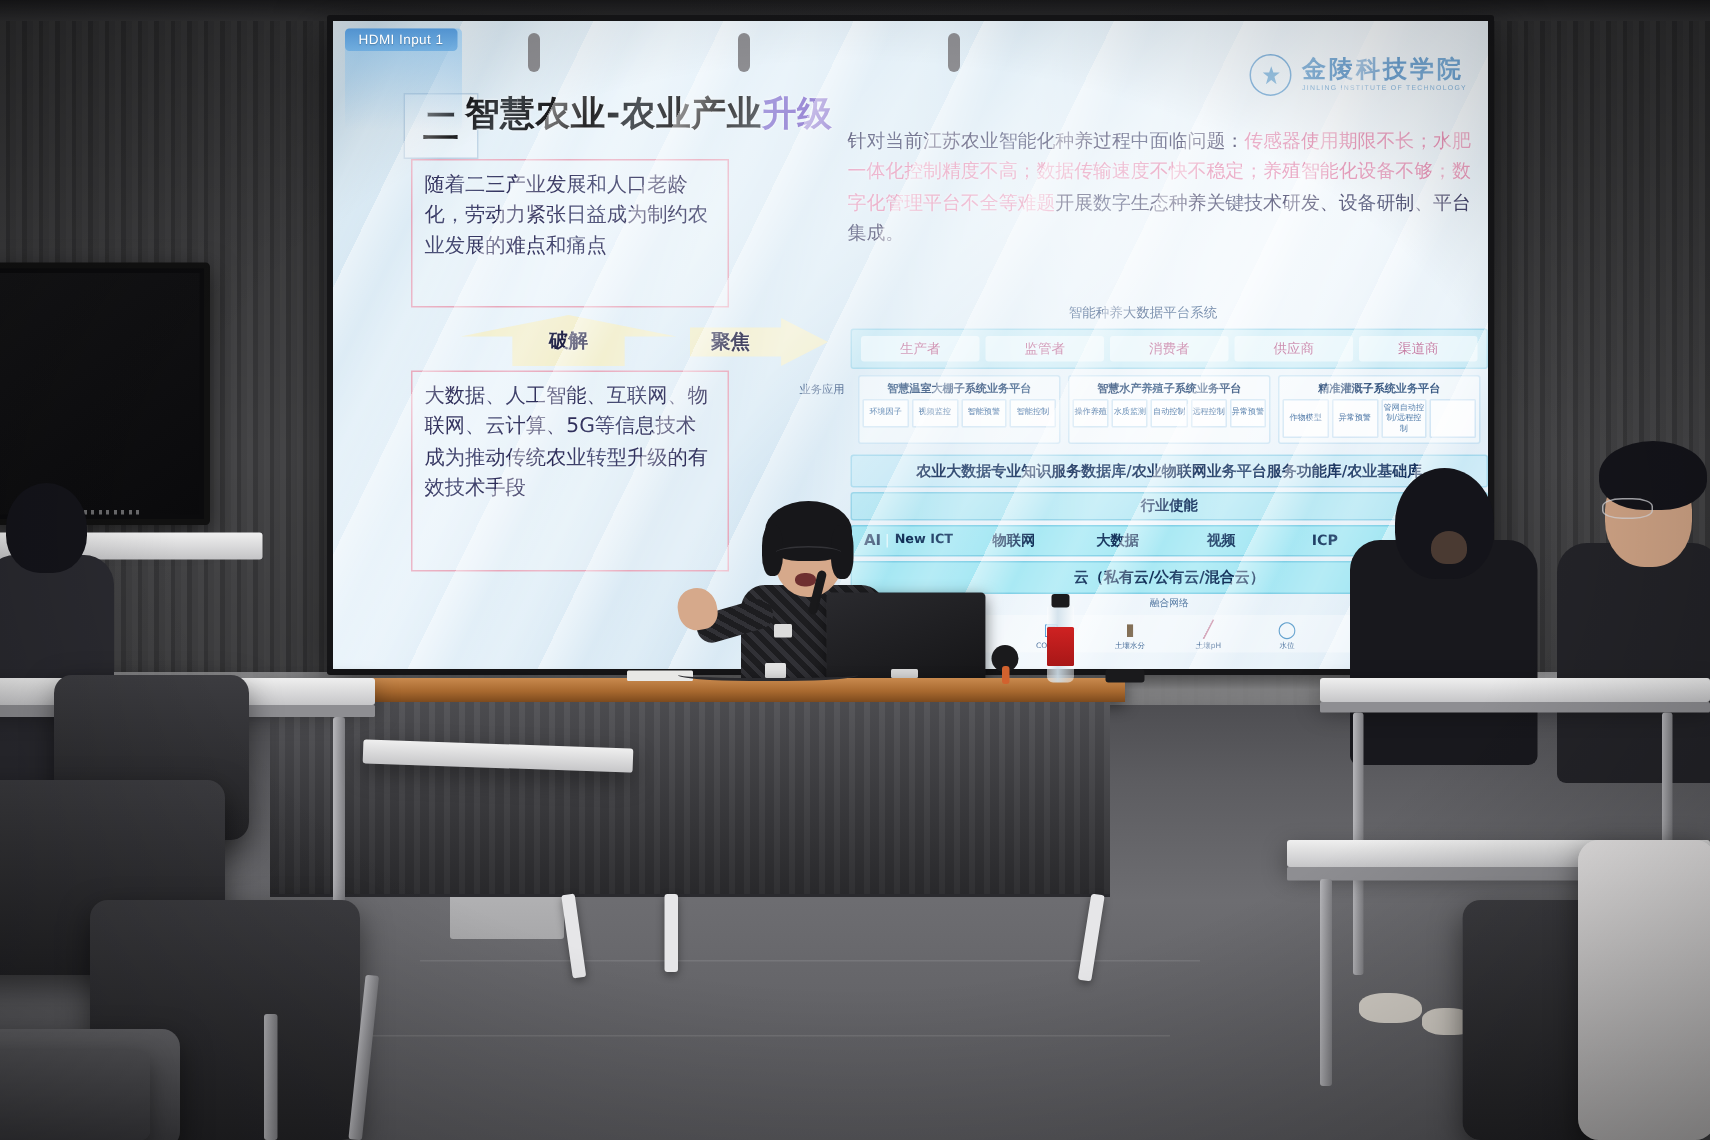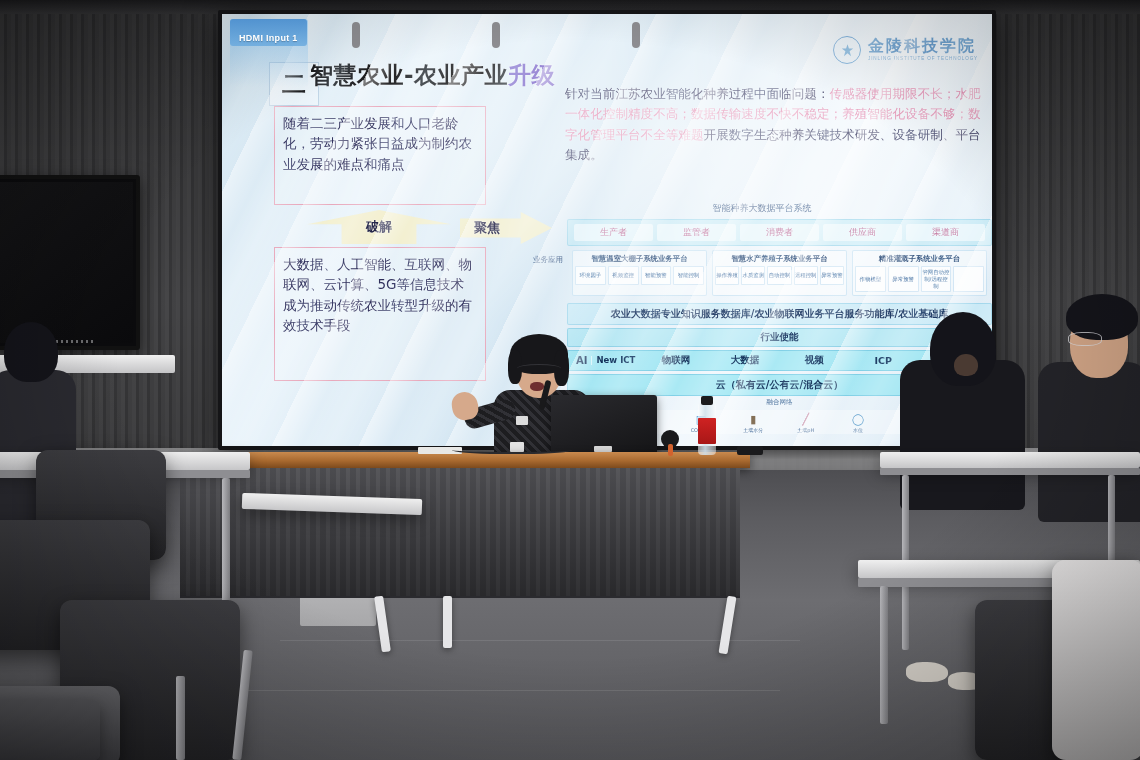--- a/index.html
+++ b/index.html
@@ -81,23 +81,23 @@
     background:
       repeating-linear-gradient(116deg, rgba(255,255,255,.45) 0px, rgba(255,255,255,0) 26px, rgba(190,220,240,.22) 52px, rgba(255,255,255,0) 78px),
       radial-gradient(ellipse 520px 300px at 62% 30%, rgba(255,255,255,.55), rgba(255,255,255,0) 70%);
     mix-blend-mode: screen;
   }
   .slide { position:absolute; inset:0; }
 
   
   .hdmi-badge {
     position:absolute; left:8px; top:5px; z-index:6;
-    padding:14px 9px 3px; border-radius:3px;
+    padding:2px 9px 3px; border-radius:3px;
     background: linear-gradient(180deg, rgba(72,140,205,.88), rgba(98,166,222,.75));
-    color:#fff; font-size:9px; letter-spacing:.3px; font-weight:bold;
+    color:#fff; font-size:9px; letter-spacing:.3px; font-weight:normal;
     text-shadow:0 1px 1px rgba(0,0,0,.25);
   }
   .hdmi-glow {
     position:absolute; left:8px; top:5px; width:78px; height:68px; z-index:5;
     background: linear-gradient(180deg, rgba(120,185,235,.55), rgba(190,225,248,0));
     border-radius:3px;
   }
 
   
   .num-box {

